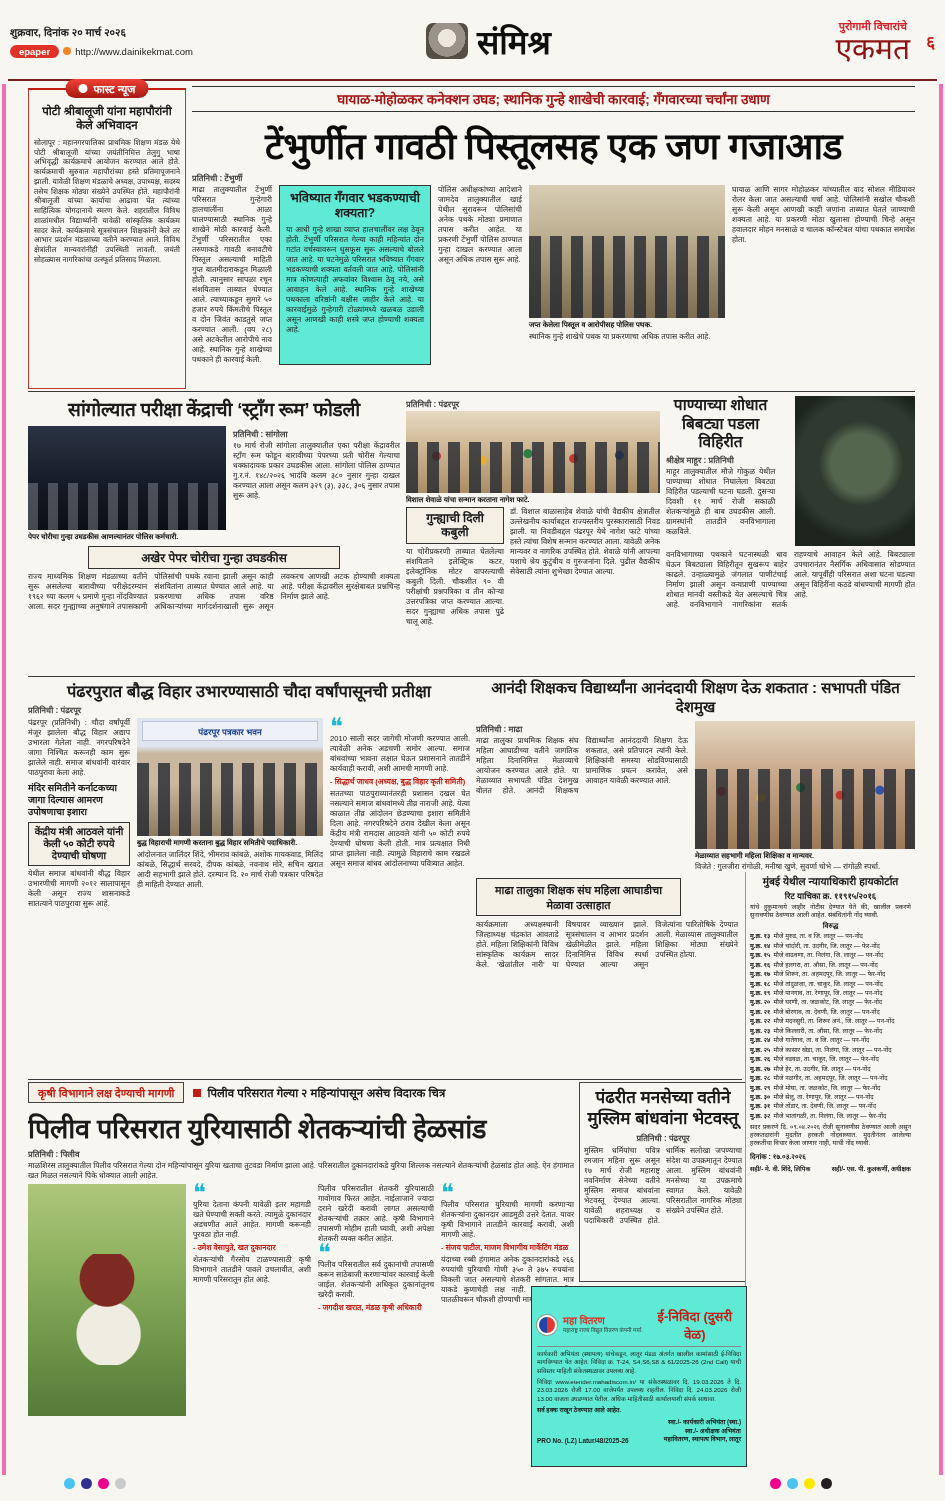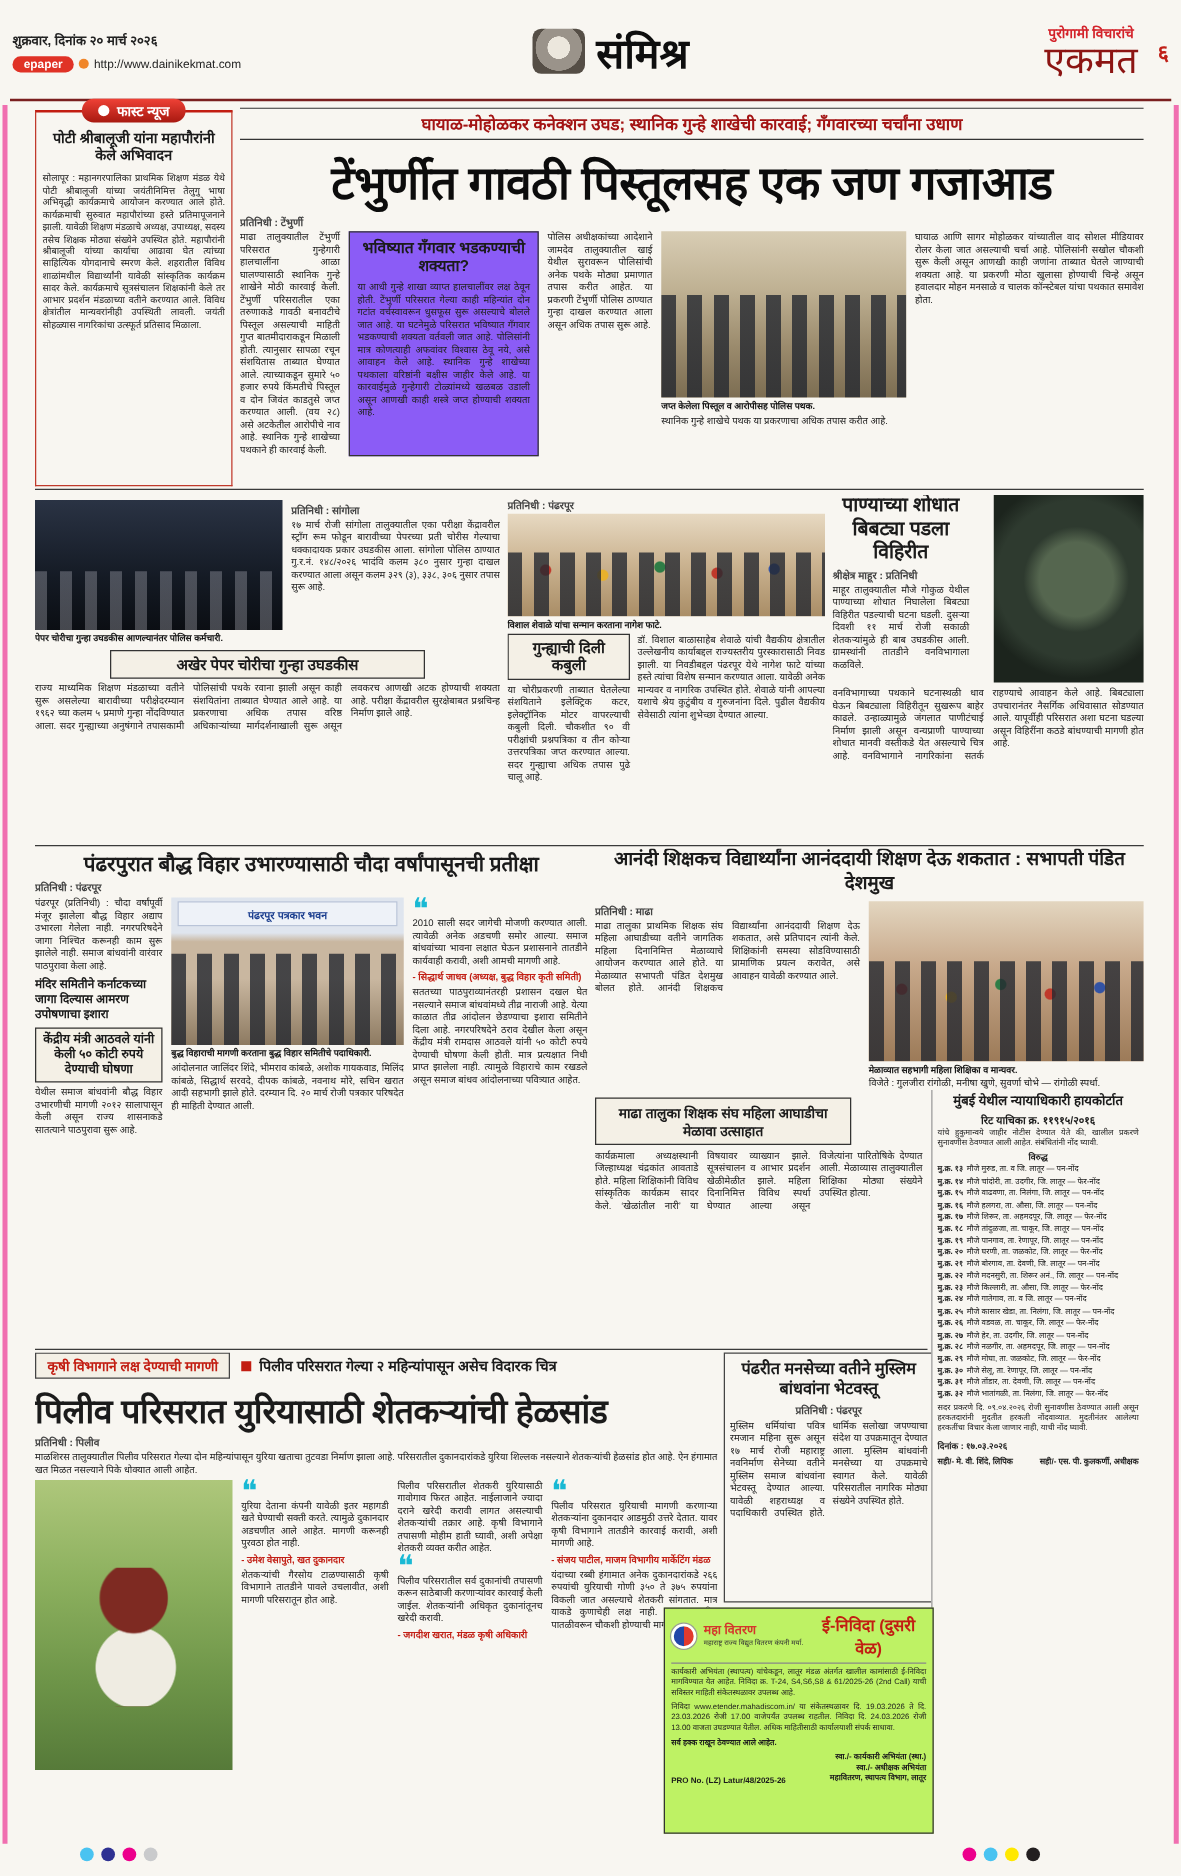--- a/index.html
+++ b/index.html
@@ -39,21 +39,21 @@
 .fn-icon{width:9px;height:9px;border-radius:50%;background:#fff;display:inline-block}
 .fn-h{font-size:11.5px;font-weight:bold;text-align:center;line-height:1.25;margin:4px 0 5px}
 .fn-inner{height:254px;overflow:hidden}
 
 .lead{left:192px;top:86px;width:723px;height:303px}
 .kicker{border-top:1.5px solid #333;border-bottom:1.5px solid #333;padding:3px 0;text-align:center;
  font-size:13.5px;font-weight:bold;color:#a31414}
 .lead-h{font-size:37px;font-weight:bold;text-align:center;letter-spacing:-.5px;margin:7px 0 2px;color:#0c0c0c}
 .lead-cols{display:flex;gap:7px;margin-top:2px}
 .lead .c1{width:80px}.lead .c2{width:84px}.lead .c3{width:84px}.lead .c4{flex:1}
-.lead .inset{width:152px;border:1px solid #333;padding:5px 6px;background:#8b5cf6}
+.lead .inset{width:152px;border:1px solid #333;padding:5px 6px;background:#5eead4}
 .inset-title{font-size:12.5px;font-weight:bold;text-align:center;margin-bottom:4px;line-height:1.2}
 .lead .photo-col{width:196px}
 
 .photo{position:relative;width:100%;overflow:hidden}
 .figs{position:absolute;left:0;right:0;bottom:0;height:62%;
  background:repeating-linear-gradient(90deg,rgba(36,40,48,.8) 0 12px,rgba(0,0,0,0) 12px 21px)}
 .specks{position:absolute;inset:0;background:
  radial-gradient(circle 5px at 12% 55%,#c0392b 0 4px,transparent 5px),
  radial-gradient(circle 5px at 30% 60%,#e8b12c 0 4px,transparent 5px),
  radial-gradient(circle 5px at 48% 52%,#2e7d46 0 4px,transparent 5px),
@@ -122,24 +122,24 @@
 
 .pilive{left:28px;top:1082px;width:546px;height:385px}
 .pilive-strip{display:flex;gap:9px;align-items:center}
 .strip-left{border:1px solid #444;color:#c21d12;font-weight:bold;font-size:11px;padding:2px 9px;background:#f4f0e6}
 .strip-right{font-weight:bold;font-size:11.5px;display:flex;align-items:center}
 .strip-sq{display:inline-block;width:8px;height:8px;background:#c21d12;margin-right:6px}
 .pilive-h{font-size:27px;font-weight:bold;margin-top:6px;letter-spacing:-.3px}
 .pilive-cols{display:flex;gap:7px;margin-top:3px}
 .pv-photo{width:158px}.pv-c2{width:118px}.pv-c3{width:116px}.pv-c4{flex:1}
 .mns{left:579px;top:1082px;width:168px;height:200px;border:1px solid #444;padding:4px;background:#f8f6f1}
-.mns-h{font-size:13px;font-weight:bold;text-align:center;line-height:1.25}
+.mns-h{font-size:17px;font-weight:bold;text-align:center;line-height:1.25}
 .mns-body{column-count:2;column-gap:6px;margin-top:3px}
 
-.tender{left:531px;top:1286px;width:216px;height:181px;background:#bef264;border:1.5px solid #333;z-index:7;padding:4px 5px}
+.tender{left:531px;top:1286px;width:216px;height:181px;background:#5eead4;border:1.5px solid #333;z-index:7;padding:20px 5px}
 .tender-head{display:flex;align-items:center;gap:6px;border-bottom:1px solid #888;padding-bottom:3px}
 .mv-logo{width:20px;height:20px;border-radius:50%;background:conic-gradient(#e23a2e 0 50%,#2246a8 50% 100%);border:2px solid #fff;box-shadow:0 0 0 1px #999;flex:none}
 .mv-name{font-size:10px;font-weight:bold;color:#d4372b;line-height:1.05}
 .mv-sub{font-size:5.6px;color:#333}
 .tender-title{flex:1;text-align:center;font-size:13px;font-weight:bold;color:#c21d12}
 .tender-body{font-size:6.2px;line-height:1.35;text-align:justify;margin-top:3px}
 .tender-note{font-size:6.2px;font-weight:bold;margin-top:2px}
 .tender-foot{display:flex;justify-content:space-between;align-items:flex-end;margin-top:4px}
 .tender-pro{font-size:6.4px;font-weight:bold}
 .tender-sigs{text-align:right;font-size:6.3px;font-weight:bold;line-height:1.35}
@@ -207,20 +207,21 @@
         <div class="cap">जप्त केलेला पिस्तूल व आरोपीसह पोलिस पथक.</div>
         <p class="bt" style="margin-top:3px">स्थानिक गुन्हे शाखेचे पथक या प्रकरणाचा अधिक तपास करीत आहे.</p>
       </div>
       <p class="bt c4">घायाळ आणि सागर मोहोळकर यांच्यातील वाद सोशल मीडियावर रोलर केला जात असल्याची चर्चा आहे. पोलिसांनी सखोल चौकशी सुरू केली असून आणखी काही जणांना ताब्यात घेतले जाण्याची शक्यता आहे. या प्रकरणी मोठा खुलासा होण्याची चिन्हे असून हवालदार मोहन मनसाळे व चालक कॉन्स्टेबल यांचा पथकात समावेश होता.</p>
     </div>
   </section>
 
   <div class="hr" style="top:391px;left:28px;width:887px"></div>
 
   <section class="abs sangola">
+    <h2 class="sang-h">सांगोल्यात परीक्षा केंद्राची ‘स्ट्राँग रूम’ फोडली</h2>
     <div class="sang-row">
       <div class="sang-photo-col">
         <div class="photo ph-sangola">
           <div class="figs"></div>
         </div>
         <div class="cap">पेपर चोरीचा गुन्हा उघडकीस आणल्यानंतर पोलिस कर्मचारी.</div>
       </div>
       <div class="sang-right">
         <div class="byline">प्रतिनिधी : सांगोला</div>
         <p class="bt">१७ मार्च रोजी सांगोला तालुक्यातील एका परीक्षा केंद्रावरील स्ट्राँग रूम फोडून बारावीच्या पेपरच्या प्रती चोरीस गेल्याचा धक्कादायक प्रकार उघडकीस आला. सांगोला पोलिस ठाण्यात गु.र.नं. १४८/२०२६ भादंवि कलम ३८० नुसार गुन्हा दाखल करण्यात आला असून कलम ३२९ (३), ३३८, ३०६ नुसार तपास सुरू आहे.</p>

